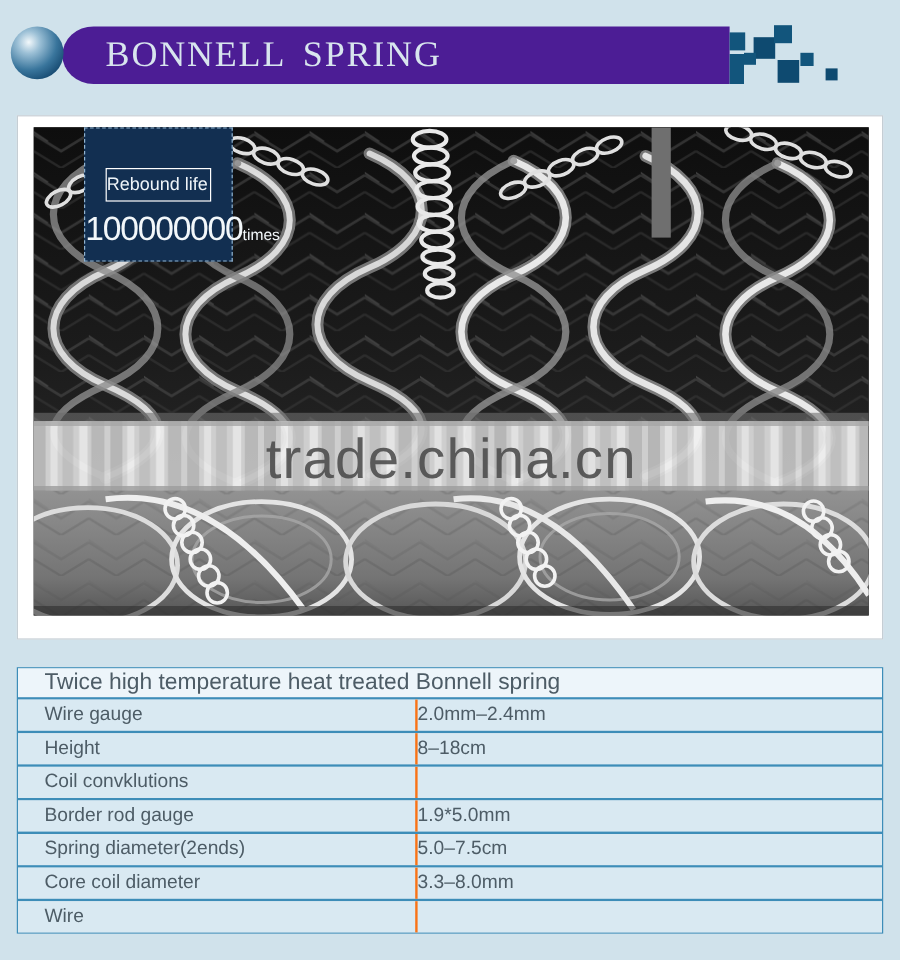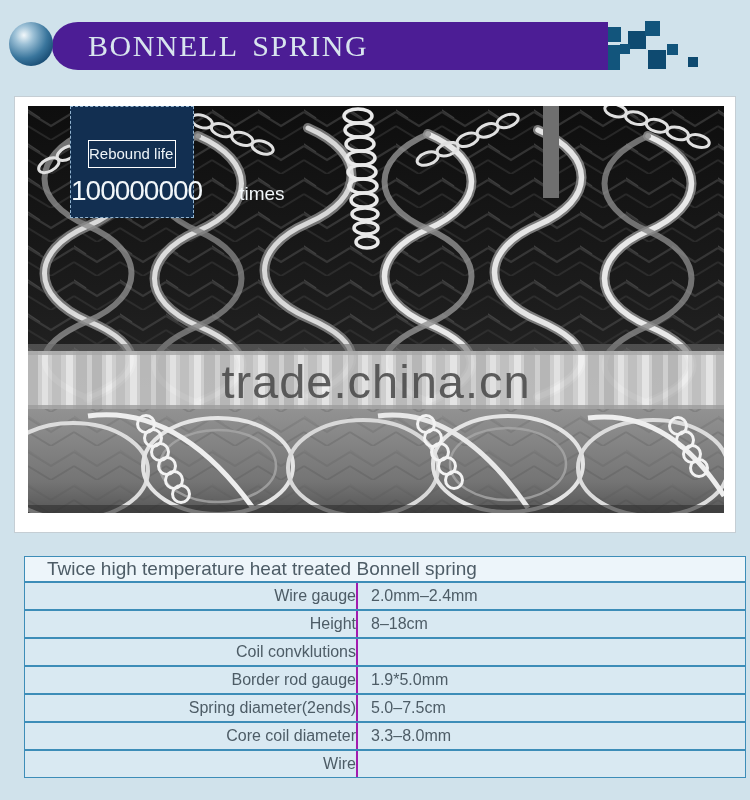--- a/index.html
+++ b/index.html
@@ -42,38 +42,38 @@
     background:#122f51;
     border:1px dashed rgba(160,195,222,.9);
     box-sizing:border-box;text-align:left;
   }
   .badge-label{
     margin:33px auto 0;width:86px;height:26px;line-height:26px;
     border:1px solid #ffffff;color:#eef4f8;font-size:15px;
   }
   .badge-line{margin-top:7px;color:#f2f7fa;white-space:nowrap;}
   .badge-value{font-size:28px;letter-spacing:-1px;}
-  .badge-unit{font-size:19px;margin-left:37px;}
+  .badge-unit{font-size:13px;}
   
   .spec-table{
-    position:absolute;left:24px;top:556px;width:720px;
+    position:absolute;left:14px;top:556px;width:720px;
     border:1px solid #3d8db8;color:#4d5c66;
   }
   .spec-header{
     height:24px;line-height:24px;background:#edf5fa;
     border-bottom:2px solid #3d8db8;
     padding-left:22px;font-size:19px;
   }
   .spec-row{
     display:flex;height:26px;line-height:26px;background:#d9e9f2;
     border-bottom:2px solid #3d8db8;font-size:16px;
   }
   .spec-row:last-child{border-bottom:none;}
-  .cell-label{width:309px;padding-left:22px;border-right:2px solid #a21caf;text-align:right;}
-  .cell-value{flex:1;padding-left:13px;}
+  .cell-label{width:309px;padding-left:22px;border-right:2px solid #f97316;}
+  .cell-value{flex:1;}
 </style>
 </head>
 <body>
 
 <div class="banner">
   <div class="banner-title">BONNELL SPRING</div>
 </div>
 <div class="sphere"></div>
 
 <div class="px-sq" style="left:608px;top:27px;width:13px;height:15px;"></div>

